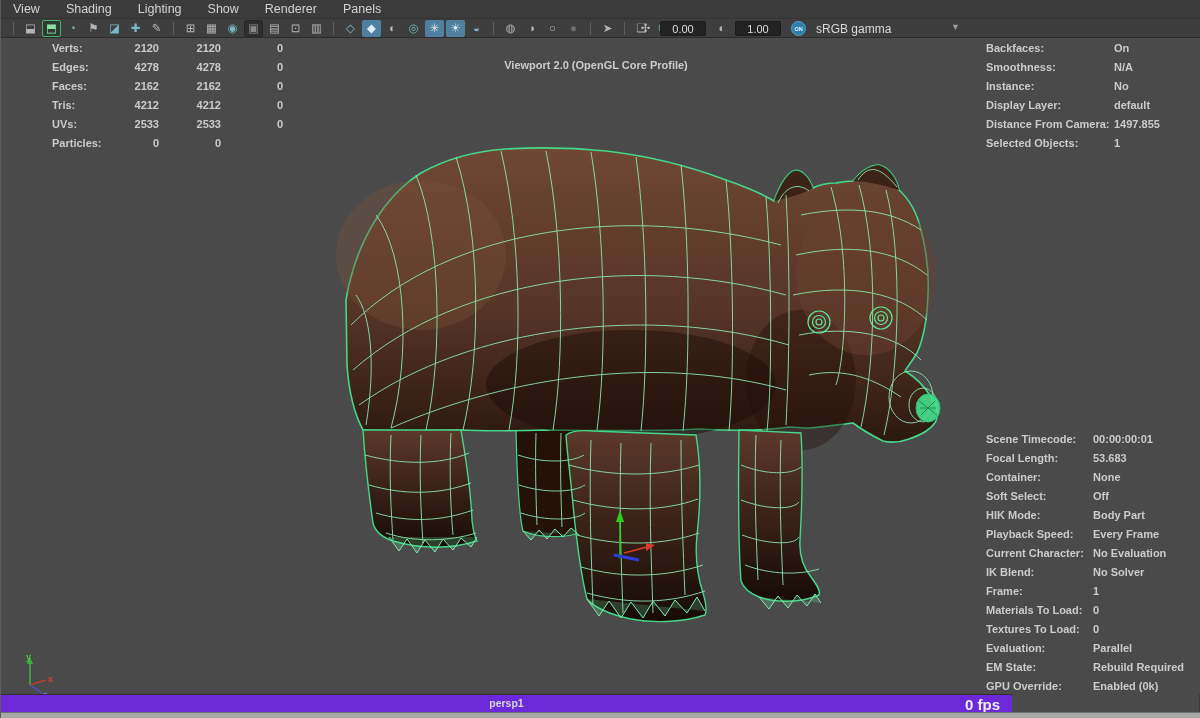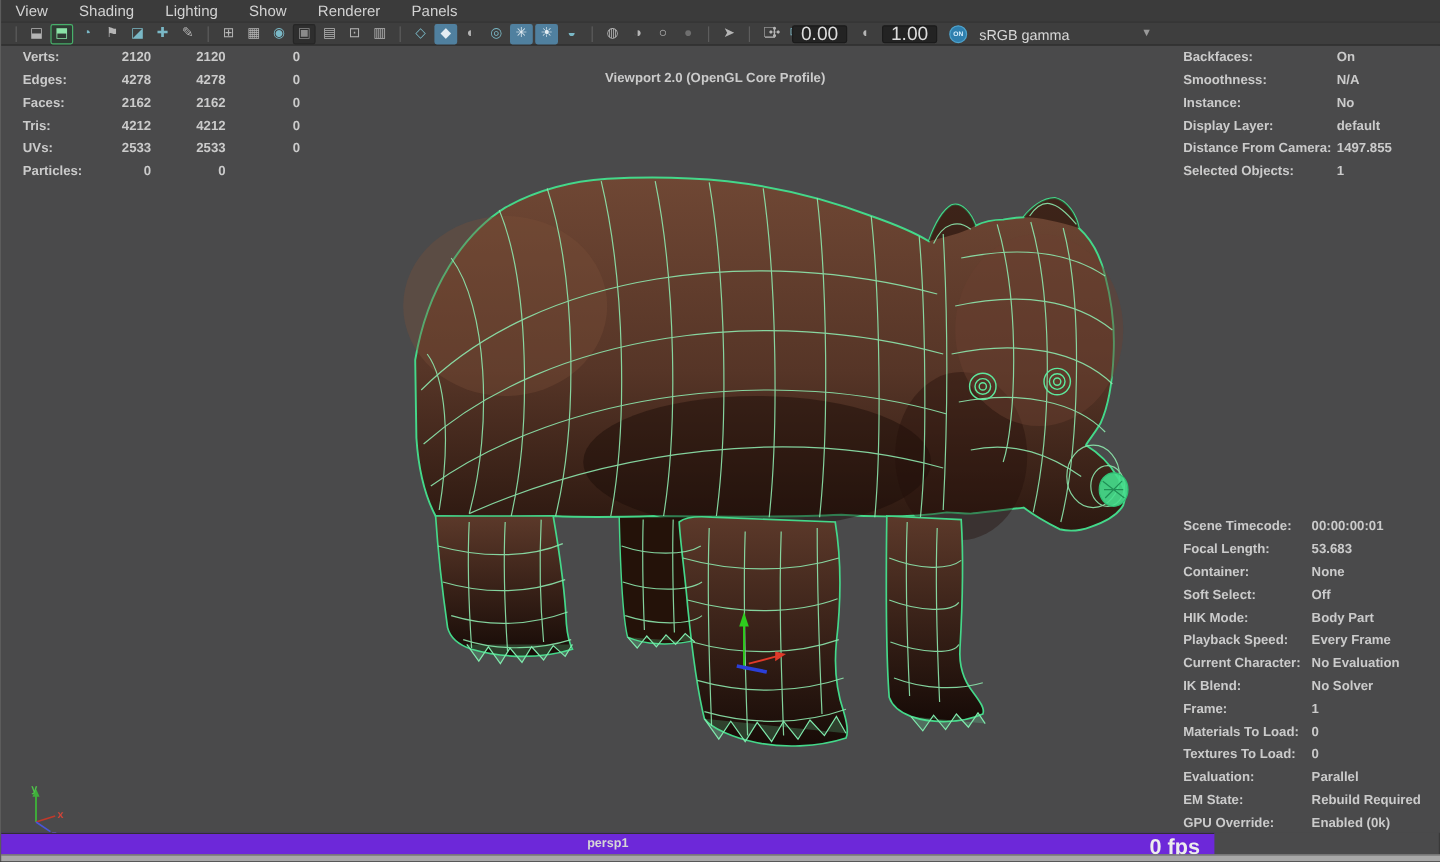--- a/index.html
+++ b/index.html
@@ -22,58 +22,58 @@
     text-align:center; font-size:11.5px; color:#b5b5b5; border-radius:2px;
     margin:0 1px; overflow:hidden; }
   .tbicon[data-cls="teal"]   { color:#7ab8c6; }
   .tbicon[data-cls="active-green"] { color:#8ae3a6; border:1px solid #47b06a; background:#2f3a33; line-height:14px; }
   .tbicon[data-cls="active-blue"]  { background:#50809f; color:#e4edf3; }
   .tbicon[data-cls="pressed"] { background:#2e2e2e; color:#8a8a8a; border:1px solid #262626; line-height:14px; }
   .tbicon[data-cls="dim"]    { color:#6e6e6e; }
   .tbicon[data-cls="sep"]    { width:1px; height:13px; background:#5d5d5d; margin:0 6px; padding:0; border-radius:0; }
   .tb-right { position:absolute; left:634px; top:0; height:19px; display:flex; align-items:center; }
   .tb-num { width:46px; height:15px; background:#232323; border:1px solid #1b1b1b;
-    border-radius:2px; color:#dcdcdc; font-size:16px; text-align:center;
+    border-radius:2px; color:#dcdcdc; font-size:11px; text-align:center;
     line-height:14px; margin:0 4px; }
   .cm-toggle { width:15px; height:15px; border-radius:50%; background:#2f7fae;
     color:#d9f1ff; font-size:5.5px; font-weight:bold; text-align:center;
     line-height:15px; margin:0 6px; border:1px solid #4fa3cc; }
   .cm-select { display:flex; align-items:flex-start; width:150px; color:#d8d8d8;
     font-size:12px; margin-left:4px; }
   .cm-caret { margin-left:auto; color:#9a9a9a; font-size:9px; padding-right:6px; }
 
   
   .viewport { position:absolute; left:0; top:38px; width:1200px; height:656px;
     background:#4a4a4b; overflow:hidden; }
   .hud { position:absolute; color:#cbcbcb; font-size:11px; font-weight:bold;
     line-height:19px; white-space:nowrap; }
   .renderer-label { left:0; right:10px; top:18px; text-align:center; }
   .hud-left { left:18px; top:1px; }
   .hud-left .row { display:flex; }
-  .hud-left .lbl { width:70px; }
+  .hud-left .lbl { width:70px;margin-left:33px; }
   .hud-left .c1 { width:37px; text-align:right; }
   .hud-left .c2 { width:62px; text-align:right; }
   .hud-left .c3 { width:62px; text-align:right; }
   .hud-tr { left:985px; top:1px; }
   .hud-tr .row { display:flex; }
   .hud-tr .lbl { width:128px; }
   .hud-br { left:985px; top:392px; }
   .hud-br .row { display:flex; }
   .hud-br .lbl { width:107px; }
 
   .bear-svg { position:absolute; left:330px; top:97px; }
   .gizmo-svg { position:absolute; left:14px; top:612px; }
 
   
   .cambar { position:absolute; left:0; top:694px; width:1011px; height:18px;
     background:#6d28d9; border-top:1px solid #303030; z-index:30; }
   .cam-label { position:absolute; left:0; right:0; top:2px; text-align:center;
     color:#d6d6d6; font-size:10.5px; font-weight:bold; }
   .fps-label { position:absolute; right:12px; top:1px; color:#ededed;
-    font-size:18px; font-weight:bold; }
+    font-size:15px; font-weight:bold; }
   .bottomstrip { position:absolute; left:0; top:712px; width:1200px; height:6px;
     background:#a8a8a8; border-top:1px solid #6f6f6f; z-index:30; }
 </style>
 </head>
 <body>
 
 <div class="screen">
 
   <div class="menubar">
     <span class="menuitem">View</span>

